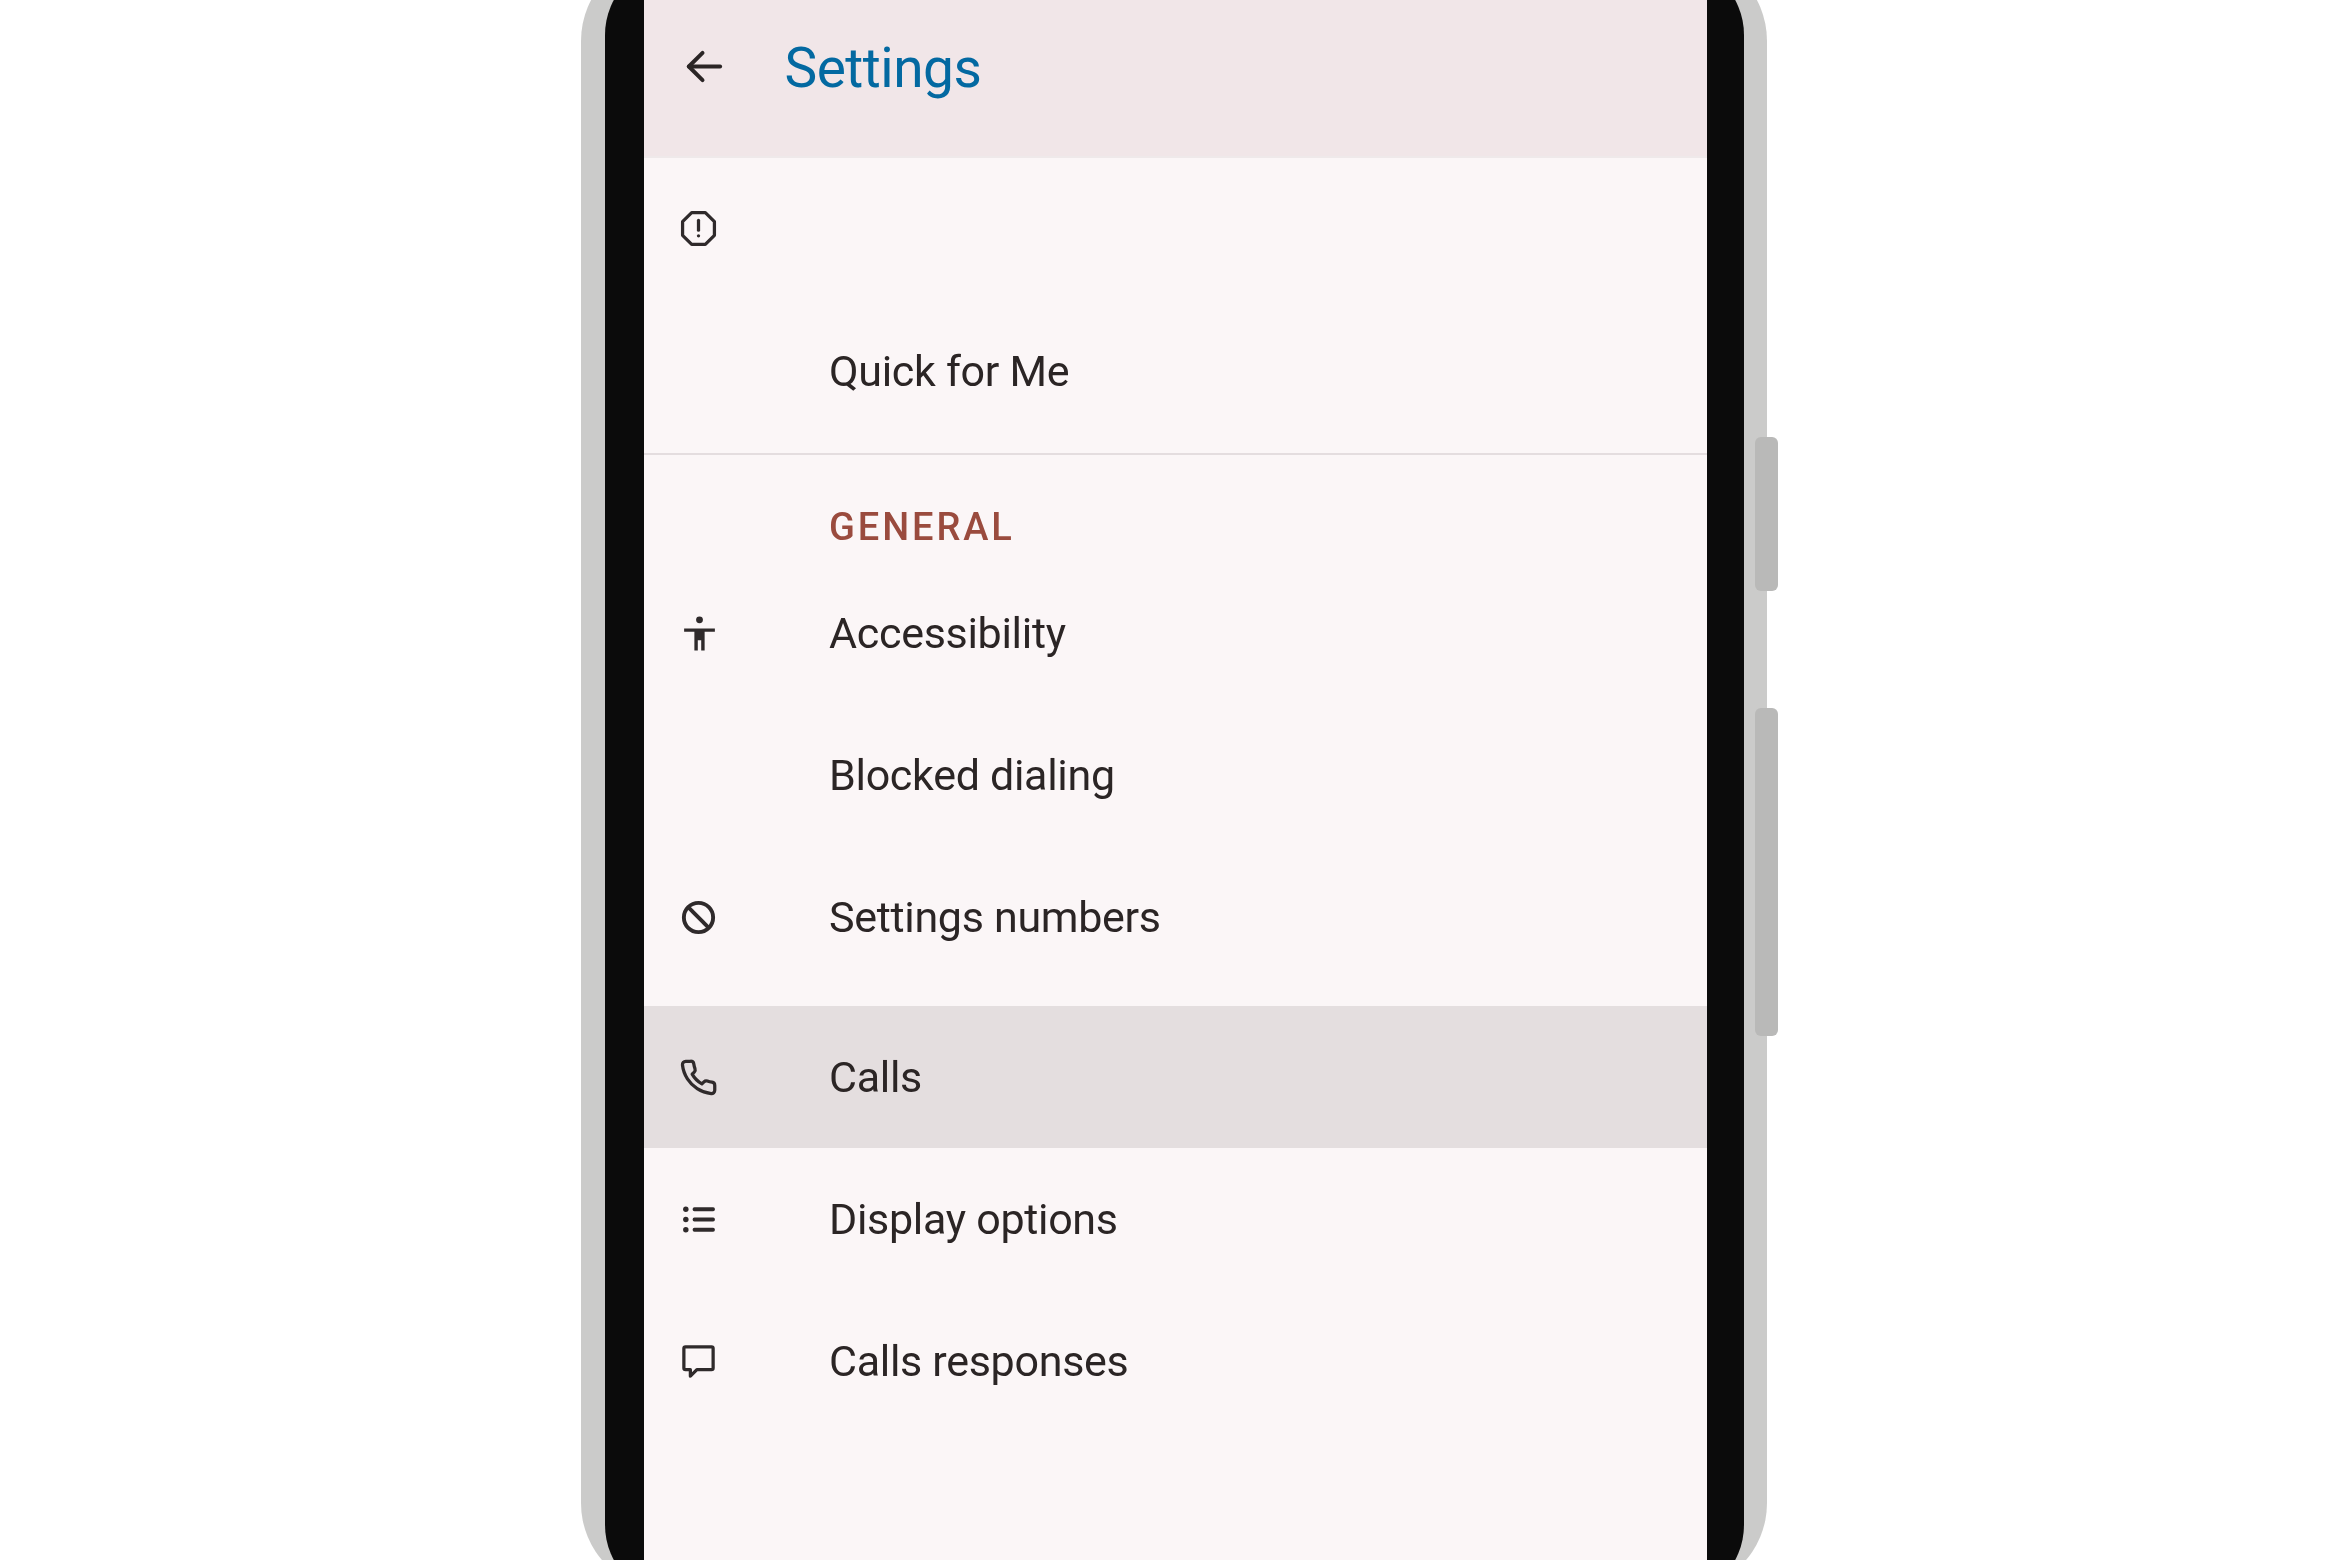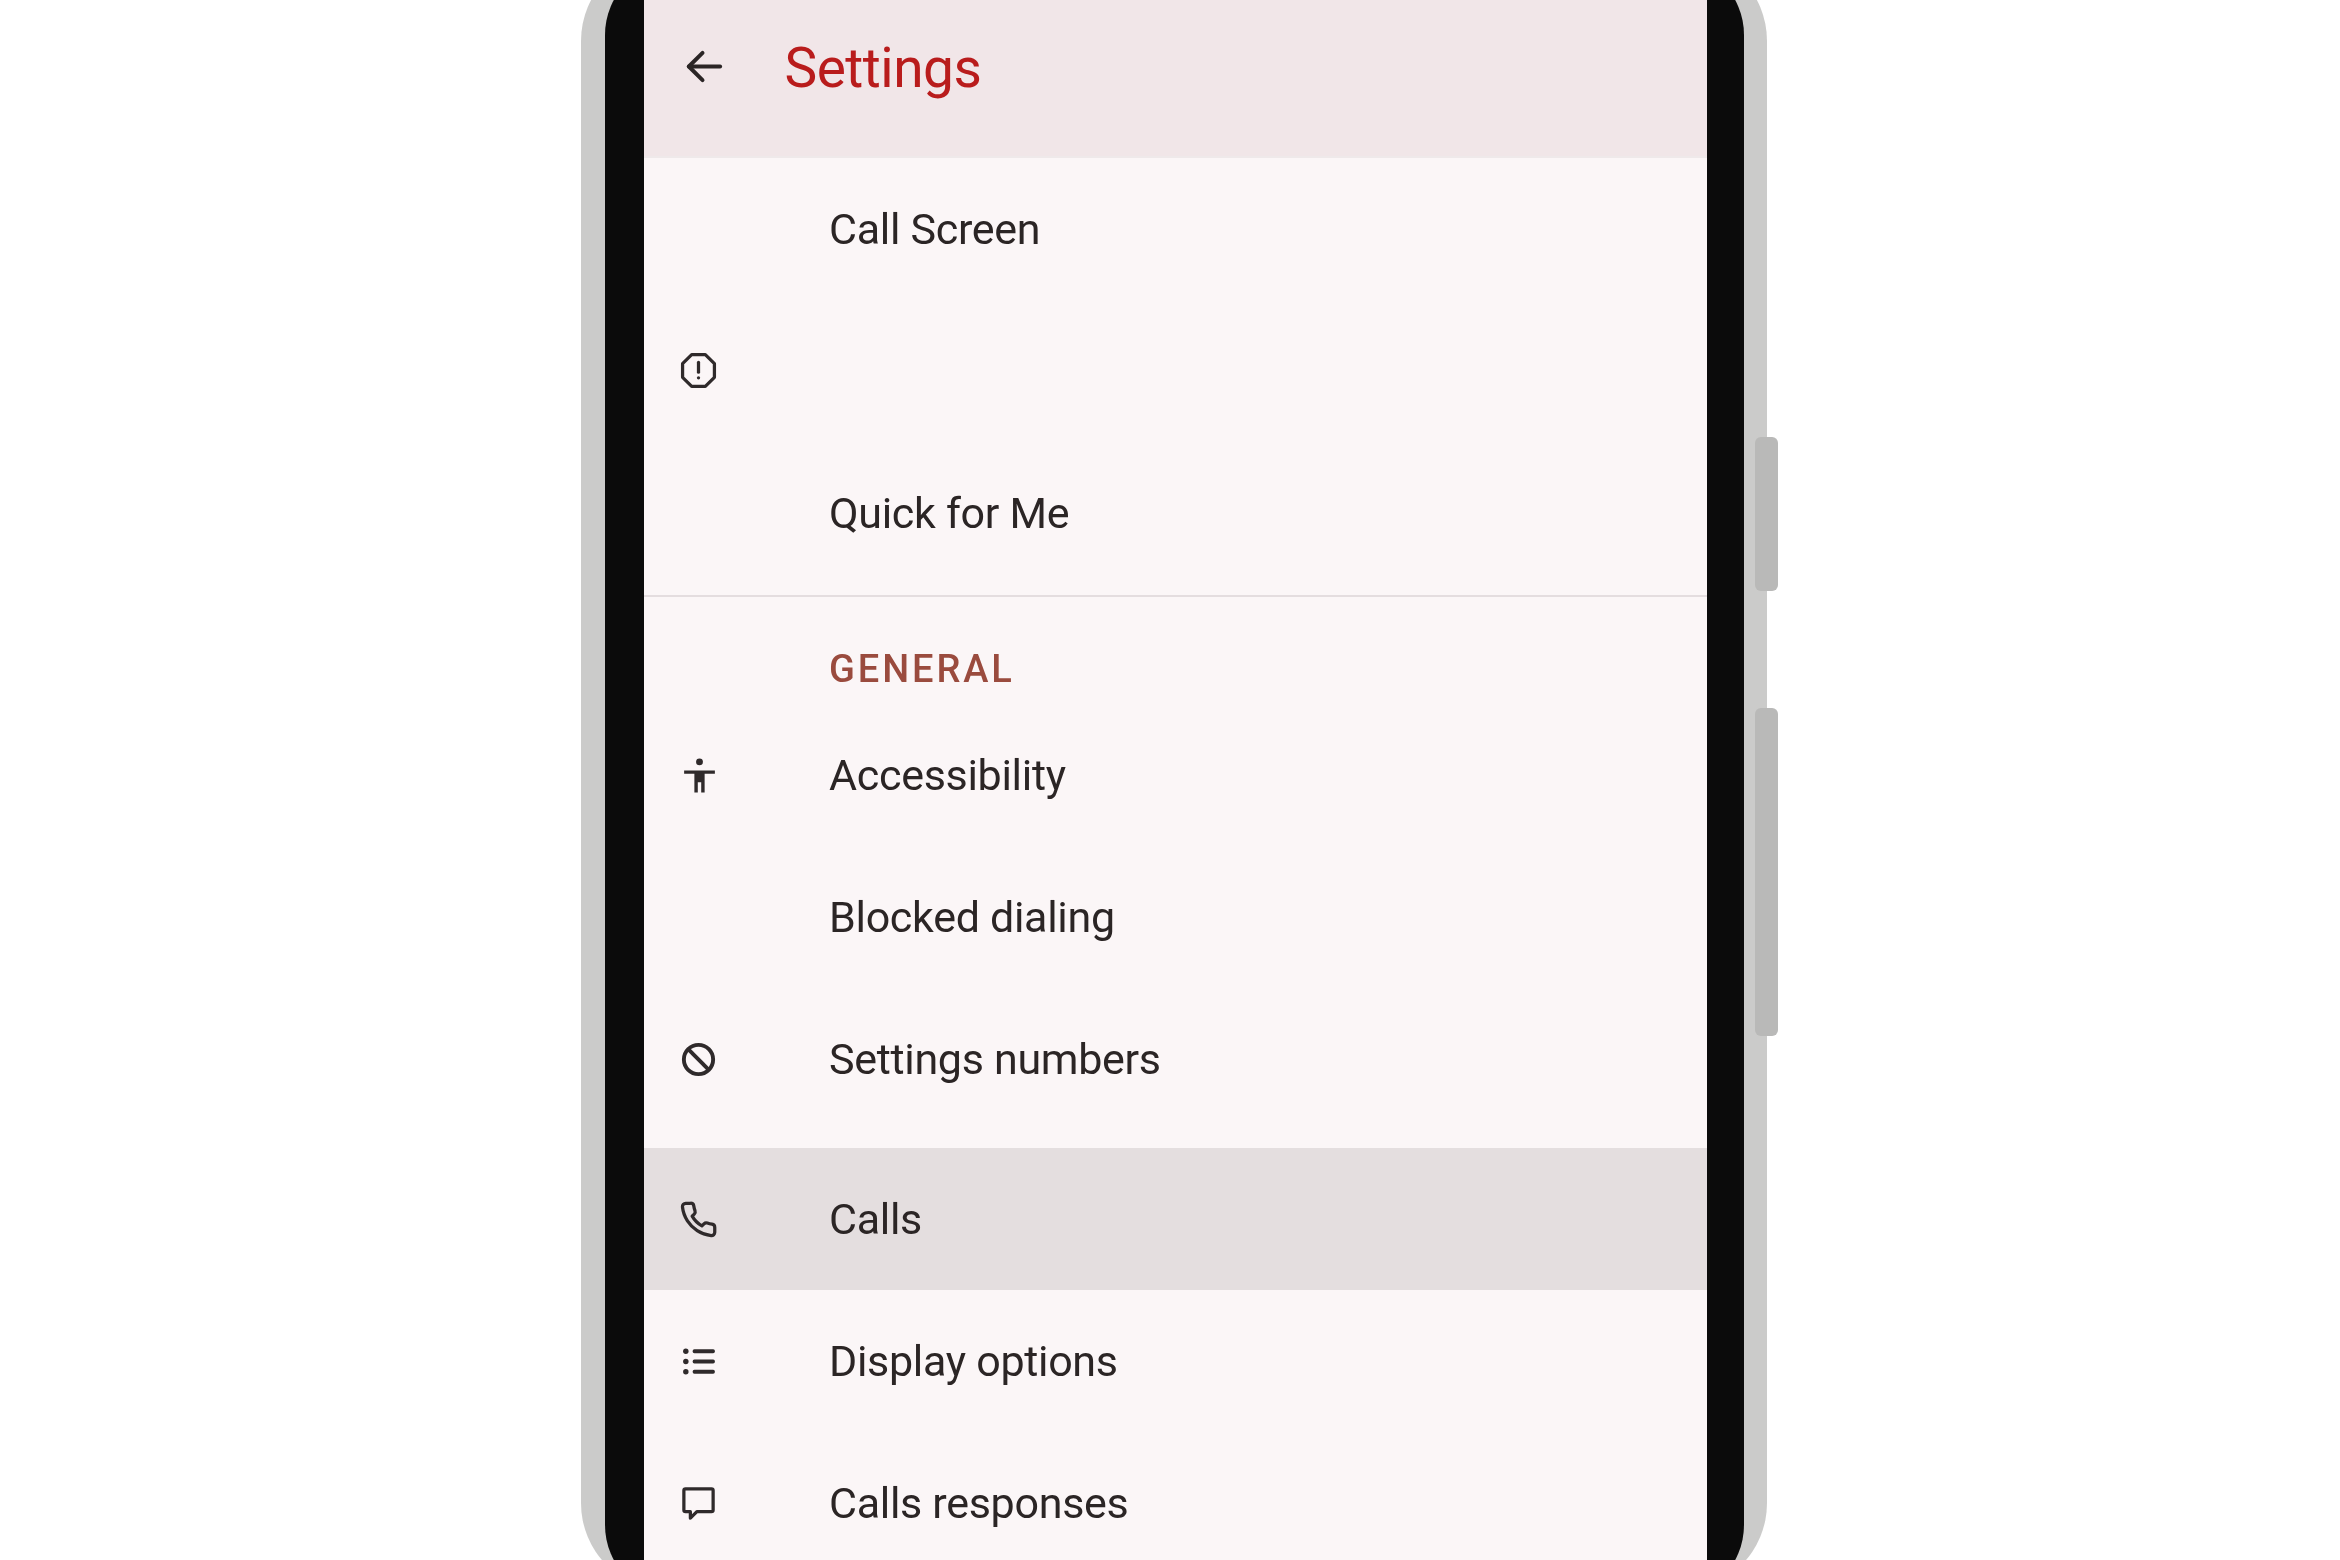--- a/index.html
+++ b/index.html
@@ -61,21 +61,21 @@
     border-bottom: 2px solid #efe9ea;
   }
   .back-btn {
     width: 78px; height: 78px;
     display: flex; align-items: center; justify-content: center;
     border-radius: 50%;
   }
   .app-title {
     font-size: 55px;
     font-weight: 400;
-    color: #b91c1c;
+    color: #0369a1;
     margin-left: 41px;
     letter-spacing: -0.5px;
   }
 
   .list { }
   .row {
     height: 142px;
     display: flex;
     align-items: center;
     padding-left: 35px;
@@ -134,24 +134,20 @@
           <line x1="20" y1="12" x2="4" y2="12"></line>
           <polyline points="11 5 4 12 11 19"></polyline>
         </svg>
       </span>
     </div>
     <div class="app-title">Settings</div>
   </div>
 
   <div class="list">
 
-    <div class="row">
-      <div class="icon-slot"></div>
-      <div class="row-label">Call Screen</div>
-    </div>
 
     <div class="row">
       <div class="icon-slot">
         <span>
           <svg width="39" height="39" viewBox="0 0 24 24" fill="none" stroke="#2f2a2b" stroke-width="2" stroke-linecap="round" stroke-linejoin="round">
             <polygon points="7.8 2.2 16.2 2.2 21.8 7.8 21.8 16.2 16.2 21.8 7.8 21.8 2.2 16.2 2.2 7.8"></polygon>
             <line x1="12" y1="7" x2="12" y2="13"></line>
             <circle cx="12" cy="16.5" r="1" fill="#2f2a2b" stroke="none"></circle>
           </svg>
         </span>

